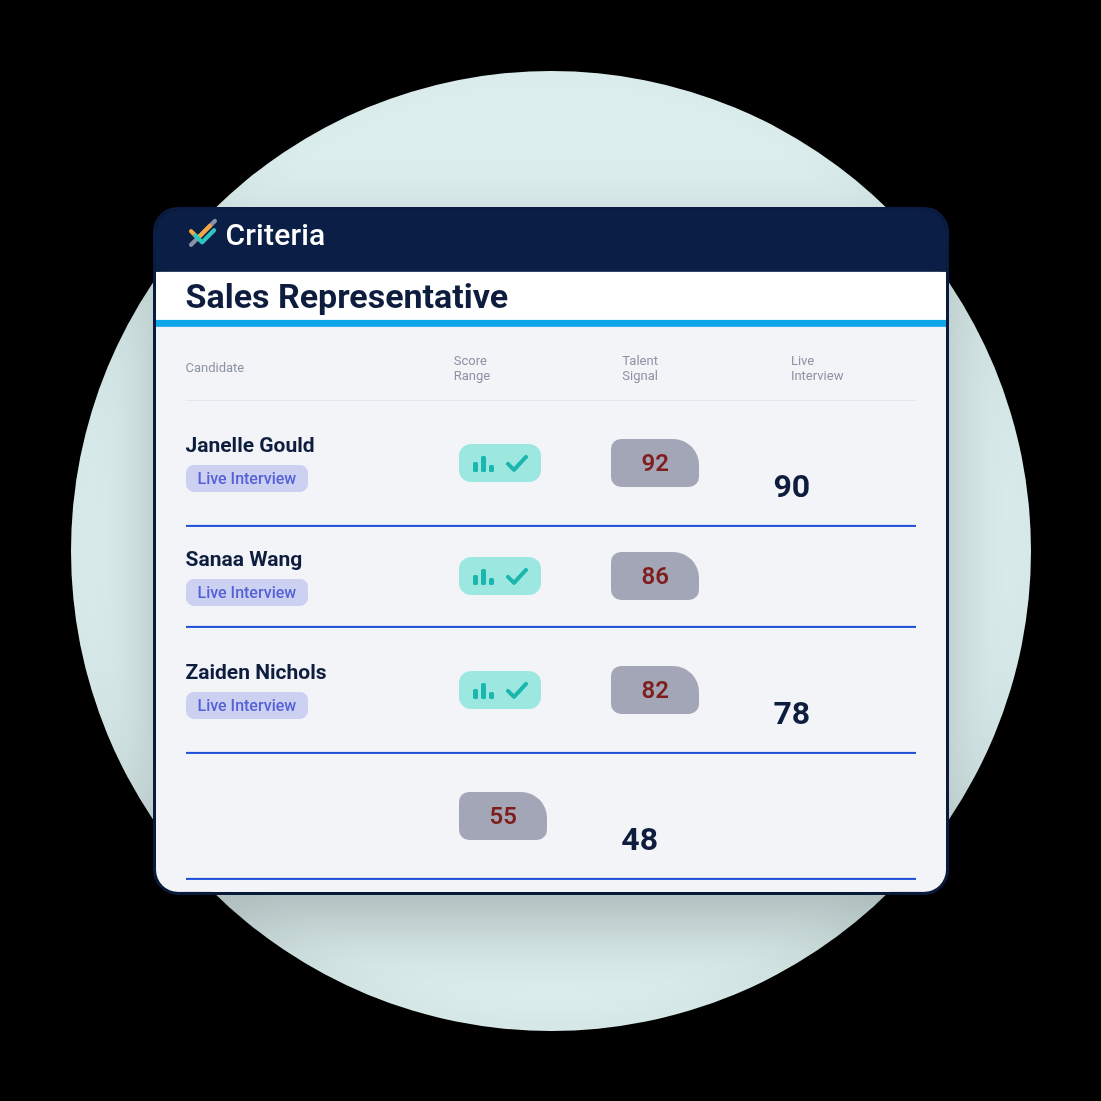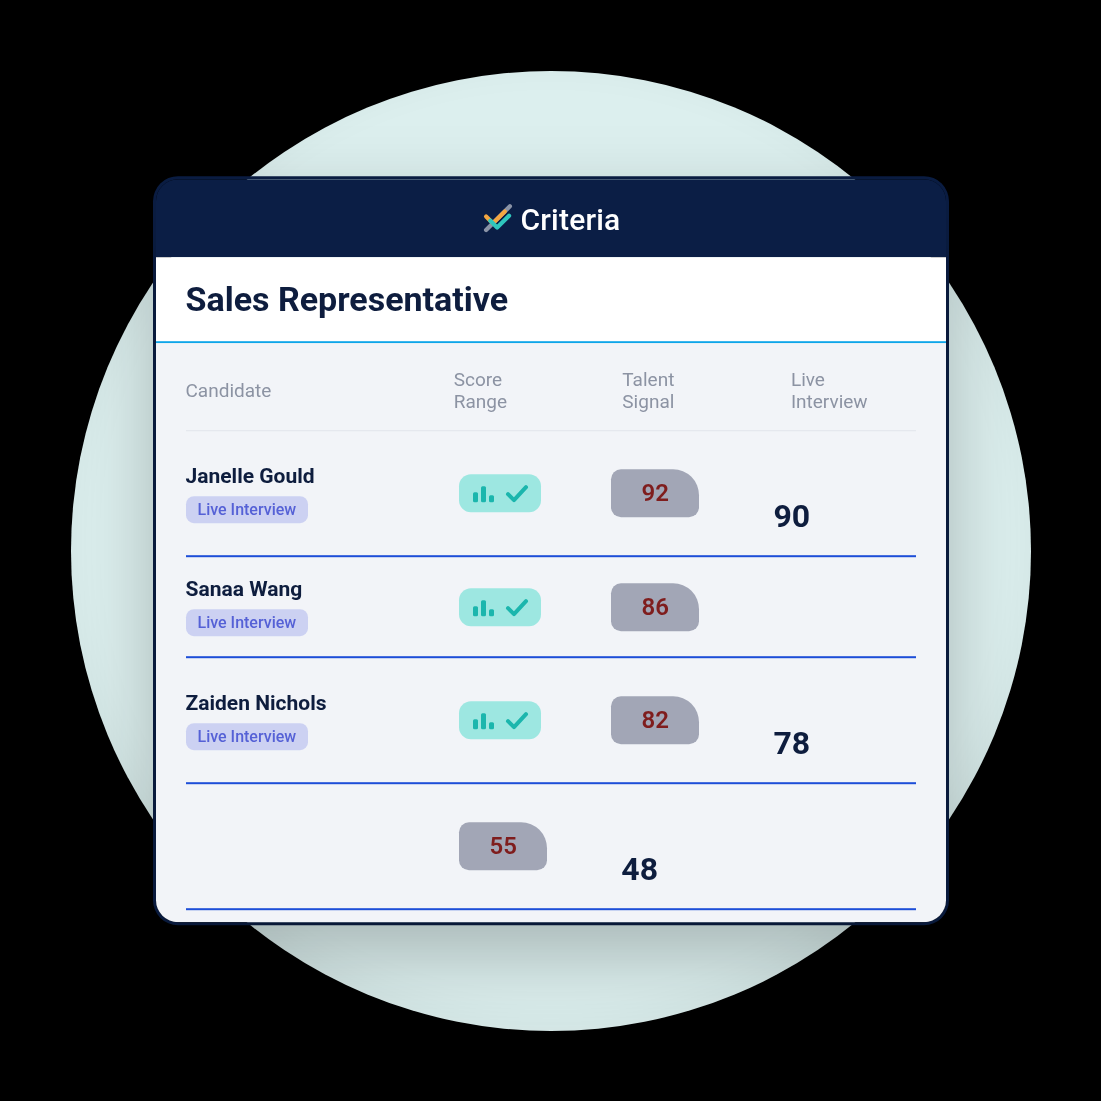--- a/index.html
+++ b/index.html
@@ -28,65 +28,64 @@
     left: 50%;
     top: 50%;
     transform: translate(-50%, -50%);
     width: 790px;
     border-radius: 22px;
     overflow: hidden;
     box-shadow: 0 30px 80px rgba(0,0,0,0.25), 0 0 0 3px #0b1e45;
   }
   .card-header {
     background: #0b1e45;
-    padding: 22px 30px 18px 30px;
-    display: flex;
-    align-items: center;
-    justify-content: center;
+    padding: 6px 30px 18px 30px;
+    display: flex;
+    align-items: center;
   }
   .logo {
     display: flex;
     align-items: center;
     gap: 6px;
   }
   .logo svg {
     width: 34px;
     height: 34px;
   }
   .logo-text {
     color: #ffffff;
     font-size: 30px;
     font-weight: 500;
     letter-spacing: 0.2px;
   }
   .title-band {
     background: #ffffff;
-    padding: 22px 30px;
-    border-bottom: 2px solid #0ea5e9;
+    padding: 4px 30px;
+    border-bottom: 7px solid #0ea5e9;
   }
   .title-band h1 {
     margin: 0;
     font-size: 34px;
     font-weight: 700;
     color: #0e1d3e;
   }
   .body {
     background: #f2f4f8;
     padding: 0 30px 12px 30px;
   }
   .cols {
     display: grid;
     grid-template-columns: 1.8fr 1fr 1fr 1fr;
     align-items: center;
   }
   .headers {
     padding: 26px 0 16px 0;
     border-bottom: 1px solid #e1e5ec;
     color: #8c93a3;
-    font-size: 19px;
+    font-size: 13px;
     line-height: 1.2;
     gap: 44px;
   }
   .headers div {
     white-space: pre-line;
   }
   .row {
     padding: 20px 0;
     border-bottom: 2px solid #1d4ed8;
   }

